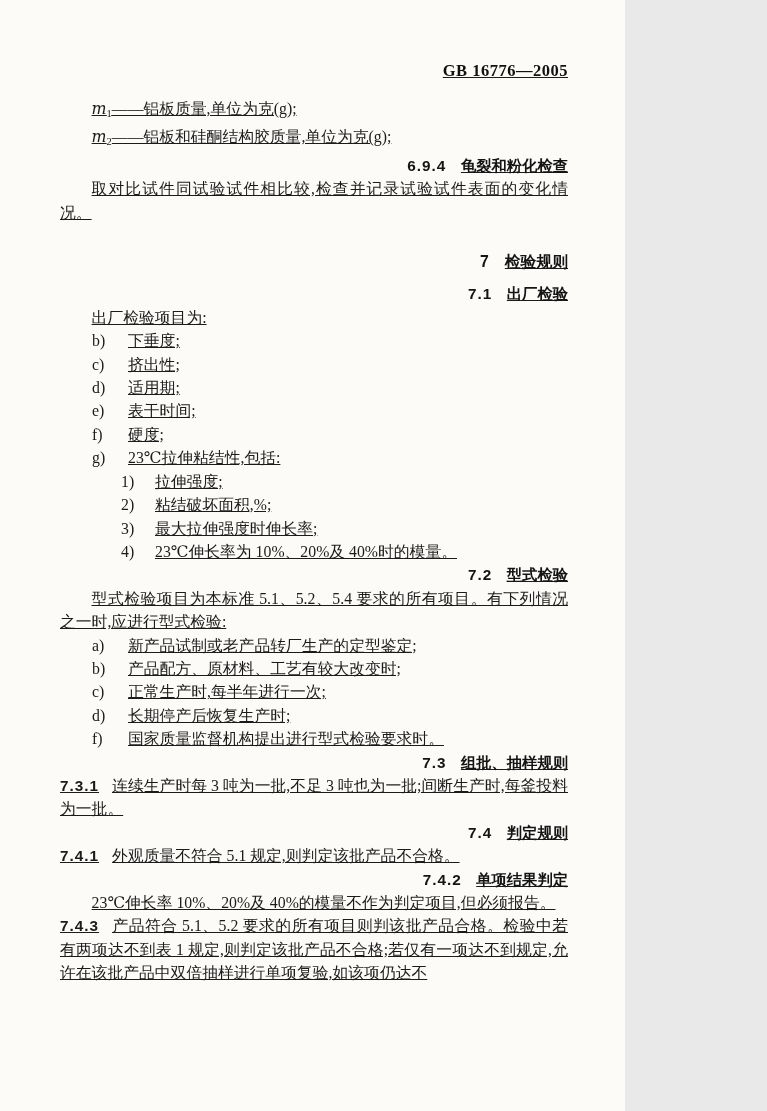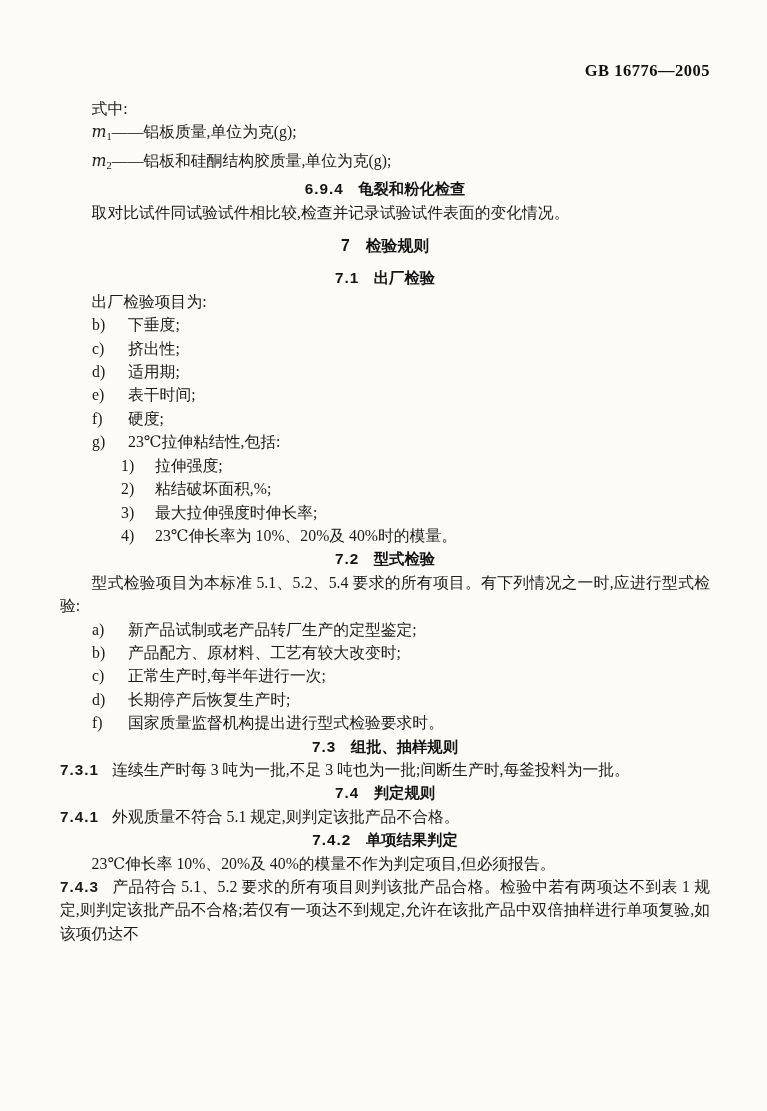--- a/index.html
+++ b/index.html
@@ -4,27 +4,28 @@
 <style>
   * { margin:0; padding:0; box-sizing:border-box; }
   html,body { width:767px; }
   body {
     height:1111px;
     background:#e9e9e9;
     font-family:"Liberation Serif","DejaVu Serif",serif;
   }
   .page {
     position:relative;
-    width:767px; height:1111px;
+    width:625px; height:1111px;
     background:#fcfbf8;
     color:#1b1b1b;
     font-size:15.8px;
     line-height:23.4px;
     padding:62px 57px 8px 60px;
     overflow:hidden;
+    text-decoration:underline;
   }
   
   .hdr {
     text-align:right;
     font-weight:bold;
     font-size:16.5px;
     line-height:18px;
     margin-bottom:17px;
     letter-spacing:0.5px;
     color:#111;
@@ -41,24 +42,24 @@
   .def .var sub {
     font-size:10.5px;
     vertical-align:-3px;
   }
   
   .h {
     font-family:"Liberation Sans","DejaVu Sans",sans-serif;
     font-weight:bold;
     font-size:15.3px;
     color:#141414;
-    text-align:center;
+    text-align:right;
   }
   .h .hnum { display:inline-block; margin-right:0.95em; letter-spacing:1px; }
-  .sec7 { margin-top:10px; margin-bottom:9px; font-size:15.8px; }
+  .sec7 { margin-top:26px; margin-bottom:9px; font-size:15.8px; }
   
   .clause .cnum {
     font-family:"Liberation Sans","DejaVu Sans",sans-serif;
     font-weight:bold;
     font-size:15.3px;
     margin-right:0.85em;
     letter-spacing:1px;
     white-space:nowrap;
   }
   
@@ -69,21 +70,20 @@
 </style>
 </head>
 <body>
 
 <div class="page">
 
   <div class="hdr">
     <span>GB 16776—2005</span>
   </div>
 
-  <p class="ind">式中:</p>
 
   <p class="ind def"><span class="var"><i>m</i><sub>1</sub></span><span>——铝板质量,单位为克(g);</span></p>
 
   <p class="ind def"><span class="var"><i>m</i><sub>2</sub></span><span>——铝板和硅酮结构胶质量,单位为克(g);</span></p>
 
 
   <p class="h"><span class="hnum">6.9.4</span><span>龟裂和粉化检查</span></p>
 
   <p class="ind">取对比试件同试验试件相比较,检查并记录试验试件表面的变化情况。</p>
 

